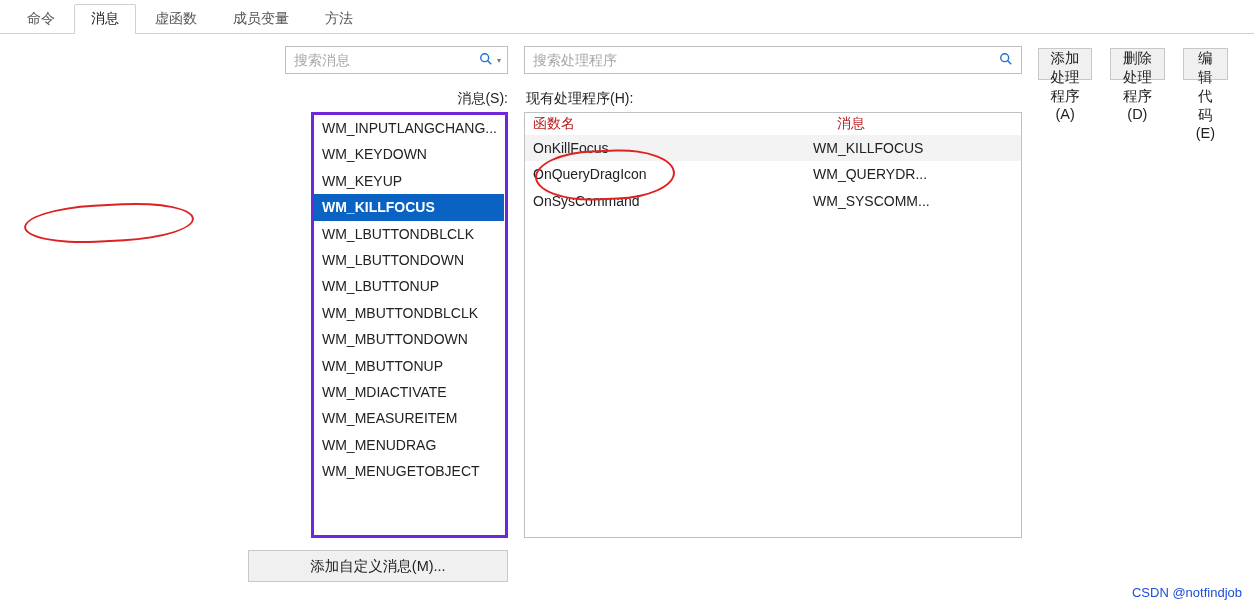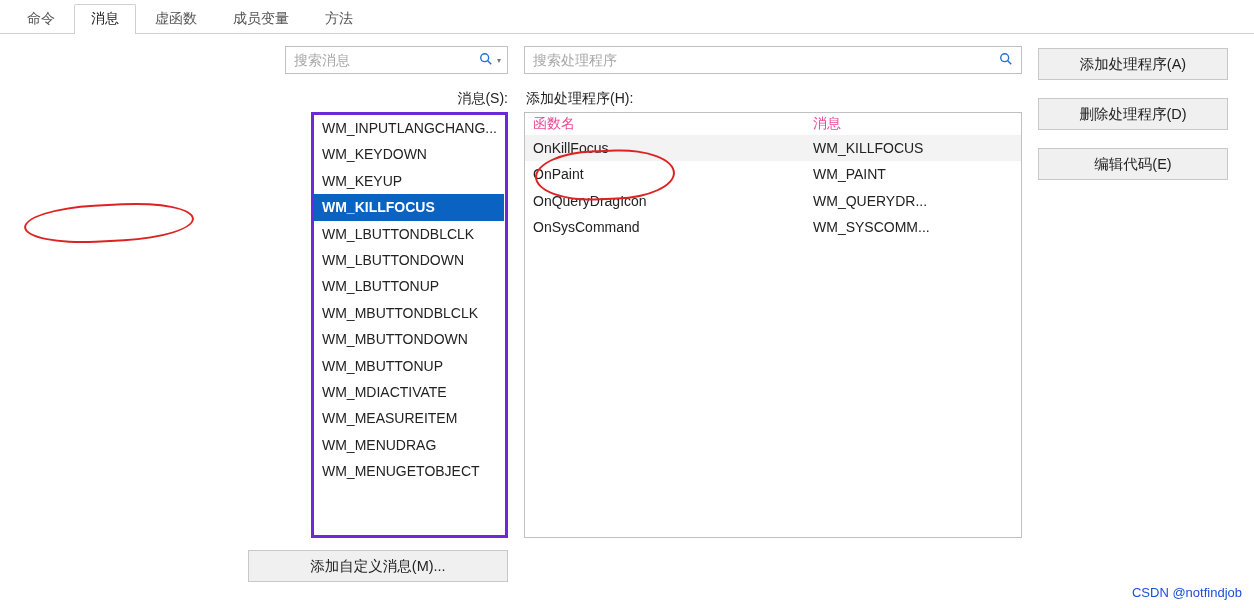--- a/index.html
+++ b/index.html
@@ -6,37 +6,37 @@
   body { margin: 0; background: #fff; font-size: 14px; color: #333; width: 1254px; height: 608px; overflow: hidden; position: relative; }
   
   
   .tab-strip { display: flex; align-items: flex-end; padding: 6px 10px 0 10px; border-bottom: 1px solid #d0d0d0; height: 34px; }
   .tab { padding: 5px 16px 6px 16px; color: #555; cursor: pointer; border: 1px solid transparent; border-bottom: none; margin-right: 2px; border-radius: 2px 2px 0 0; position: relative; top: 1px; }
   .tab.active { background: #fff; border-color: #d0d0d0; color: #222; }
   
   .content { display: flex; padding: 12px 10px 0 10px; gap: 16px; }
   .left-col { flex: 0 0 498px; display: flex; flex-direction: column; align-items: flex-end; }
   .mid-col  { flex: 0 0 498px; display: flex; flex-direction: column; }
-  .right-col{ flex: 0 0 190px; display: flex; flex-direction: column; gap: 18px; padding-top: 2px; }
+  .right-col{ flex: 0 0 190px; display: flex; flex-direction: row; gap: 18px; padding-top: 2px; }
   
   .search-box { display: flex; align-items: center; border: 1px solid #c0c0c0; height: 28px; padding: 0 6px; background: #fff; }
   .search-box input { flex: 1; border: none; outline: none; font-size: 14px; color: #333; background: transparent; }
   .search-box input::placeholder { color: #a8a8a8; }
   .search-icon { color: #1e6fd6; font-size: 14px; padding: 0 2px; line-height: 1; }
   .search-drop { color: #777; font-size: 8px; margin-left: 2px; }
   
   .section-label { margin: 16px 0 4px 2px; color: #222; }
   
   .listbox { border: 3px solid #6d28d9; height: 426px; overflow-y: scroll; background: #fff; position: relative; }
   .listbox .item { padding: 2px 8px; color: #222; white-space: nowrap; cursor: default; line-height: 1.6; }
   .listbox .item.selected { background: #0a63c2; color: #fff; font-weight: bold; display: inline-block; min-width: 190px; padding-right: 24px; }
   .item-row { line-height: 1.6; padding-left: 8px; }
   
   .table-box { border: 1px solid #c0c0c0; height: 426px; background: #fff; position: relative; }
-  .table-head { display: flex; padding: 2px 8px; color: #ec4899; }
+  .table-head { display: flex; padding: 2px 8px; color: #b91c1c; gap: 24px; }
   .table-head .col1 { flex: 0 0 280px; }
   .table-row { display: flex; padding: 2px 8px; color: #222; cursor: default; line-height: 1.6; }
   .table-row.sel-row { background: #f3f3f3; }
   .table-row .col1 { flex: 0 0 280px; }
   
   .btn { height: 32px; background: #f0f0f0; border: 1px solid #c8c8c8; color: #222; cursor: pointer; font-size: 14.5px; padding: 0 10px; }
   
   .bottom-btn { margin-top: 12px; width: 260px; }
   
   
@@ -98,34 +98,30 @@
   <div class="mid-col">
     <div class="search-box">
       <input type="text" placeholder="搜索处理程序" style="">
       <span class="search-icon">
         <svg width="14" height="14" viewBox="0 0 16 16">
             <circle cx="6.5" cy="6.5" r="4.5" fill="none" stroke="#1e6fd6" stroke-width="1.6"></circle>
             <line x1="10" y1="10" x2="14" y2="14" stroke="#1e6fd6" stroke-width="1.6"></line>
           </svg>
       </span>
     </div>
-    <div class="section-label">添加处理程序(H):</div>
+    <div class="section-label">现有处理程序(H):</div>
     <div class="table-box">
       <div class="table-head">
         <div class="col1">函数名</div>
         <div class="col2">消息</div>
       </div>
       <div id="handler-rows">
           <div class="table-row sel-row">
             <div class="col1">OnKillFocus</div>
             <div class="col2">WM_KILLFOCUS</div>
-          </div>
-          <div class="table-row">
-            <div class="col1">OnPaint</div>
-            <div class="col2">WM_PAINT</div>
           </div>
           <div class="table-row">
             <div class="col1">OnQueryDragIcon</div>
             <div class="col2">WM_QUERYDR...</div>
           </div>
           <div class="table-row">
             <div class="col1">OnSysCommand</div>
             <div class="col2">WM_SYSCOMM...</div>
           </div>
         </div>

